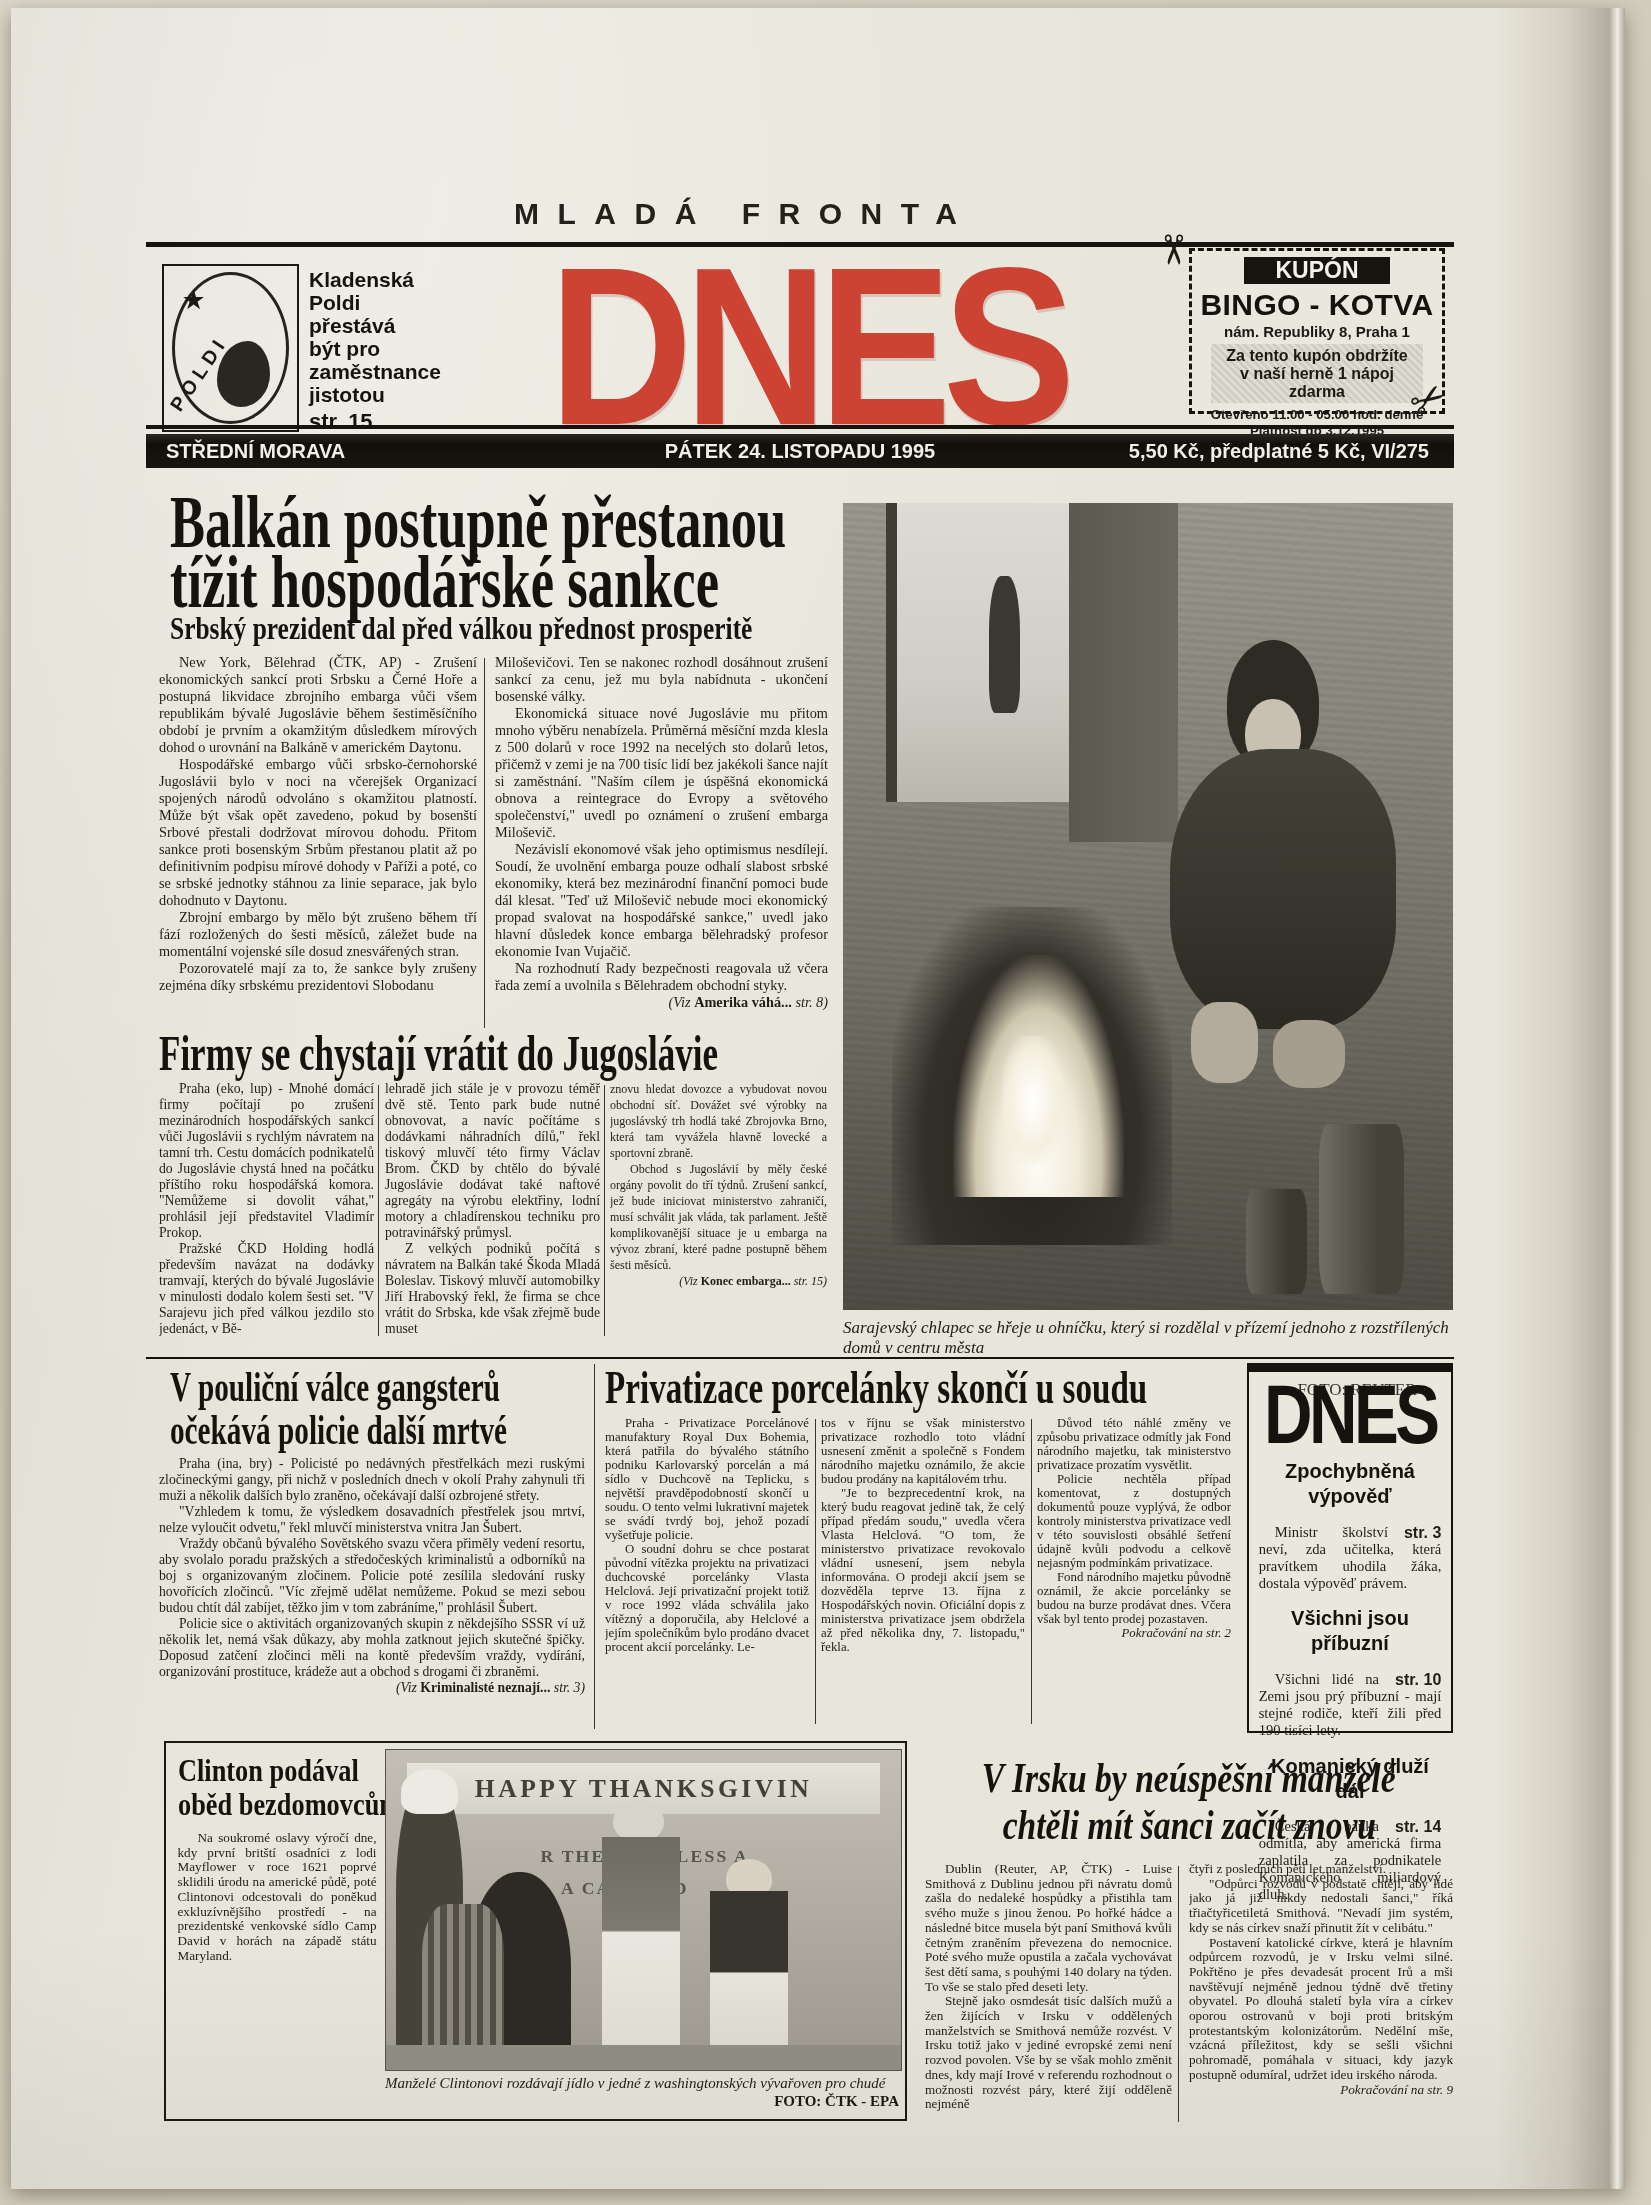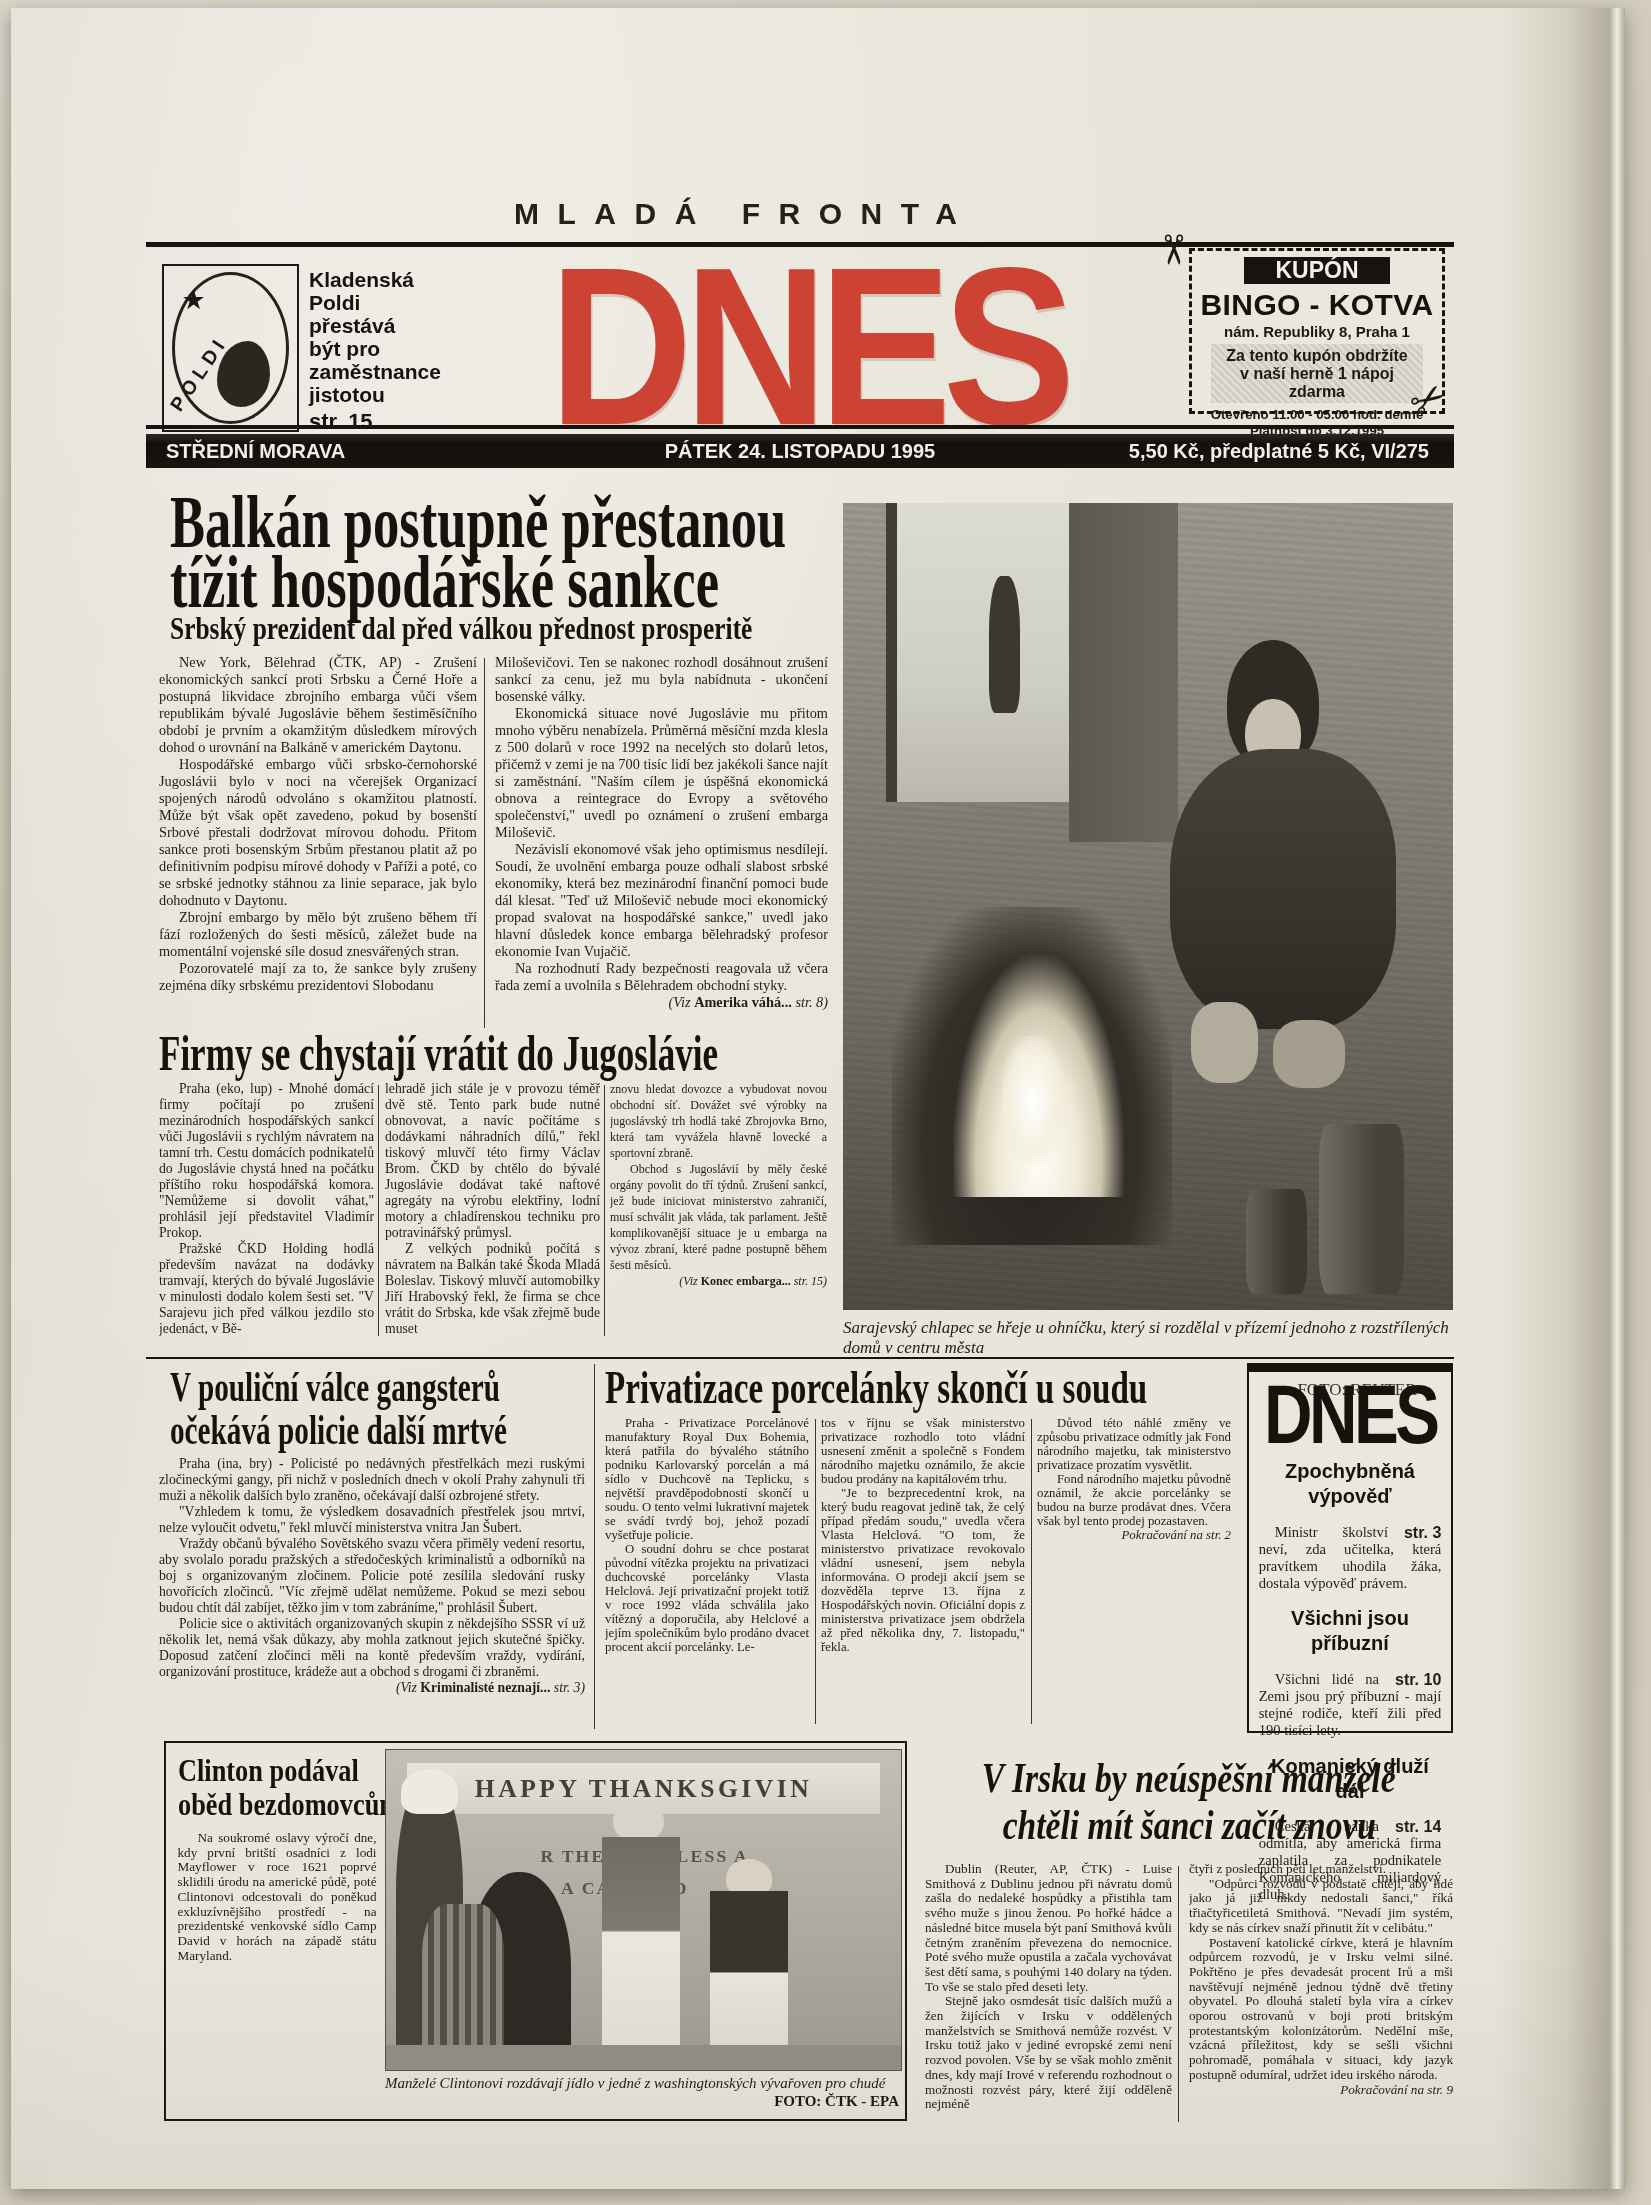--- a/index.html
+++ b/index.html
@@ -182,20 +182,21 @@
     <p>O soudní dohru se chce postarat původní vítězka projektu na privatizaci duchcovské porcelánky Vlasta Helclová. Její privatizační projekt totiž v roce 1992 vláda schválila jako vítězný a doporučila, aby Helclové a jejím společníkům bylo prodáno dvacet procent akcií porcelánky. Le-</p>
   </div>
   <div class="vrule" style="left:815px;top:1419px;height:305px"></div>
   <div class="col" style="left:821px;top:1416px;width:204px;height:311px;font-size:12.8px;line-height:14px">
     <p class="cont">tos v říjnu se však ministerstvo privatizace rozhodlo toto vládní usnesení změnit a společně s Fondem národního majetku oznámilo, že akcie budou prodány na kapitálovém trhu.</p>
     <p>"Je to bezprecedentní krok, na který budu reagovat jedině tak, že celý případ předám soudu," uvedla včera Vlasta Helclová. "O tom, že ministerstvo privatizace revokovalo vládní usnesení, jsem nebyla informována. O prodeji akcií jsem se dozvěděla teprve 13. října z Hospodářských novin. Oficiální dopis z ministerstva privatizace jsem obdržela až před několika dny, 7. listopadu," řekla.</p>
   </div>
   <div class="vrule" style="left:1031px;top:1419px;height:305px"></div>
   <div class="col" style="left:1037px;top:1416px;width:194px;height:311px;font-size:12.8px;line-height:14px">
     <p>Důvod této náhlé změny ve způsobu privatizace odmítly jak Fond národního majetku, tak ministerstvo privatizace prozatím vysvětlit.</p>
+    <p>Policie nechtěla případ komentovat, z dostupných dokumentů pouze vyplývá, že odbor kontroly ministerstva privatizace vedl v této souvislosti obsáhlé šetření údajně kvůli podvodu a celkově nejasným podmínkám privatizace.</p>
     <p>Fond národního majetku původně oznámil, že akcie porcelánky se budou na burze prodávat dnes. Včera však byl tento prodej pozastaven.</p>
     <p class="viz">Pokračování na str. 2</p>
   </div>
 
   <div class="abs" style="left:1247px;top:1363px;width:206px;height:370px;border:2.6px solid #17130e;border-top-width:9.7px;background:rgba(255,255,255,.1);box-sizing:border-box">
     <div style="text-align:left;padding:2.6px 0 0 15px;height:82px">
       <span class="digestlogo" style="font-size:84px;line-height:79px">DNES</span>
     </div>
     <div style="padding:0 9.7px">
       <div class="brief-title" style="font-size:20px;line-height:25px;margin-top:2.6px">Zpochybněná výpověď</div>

